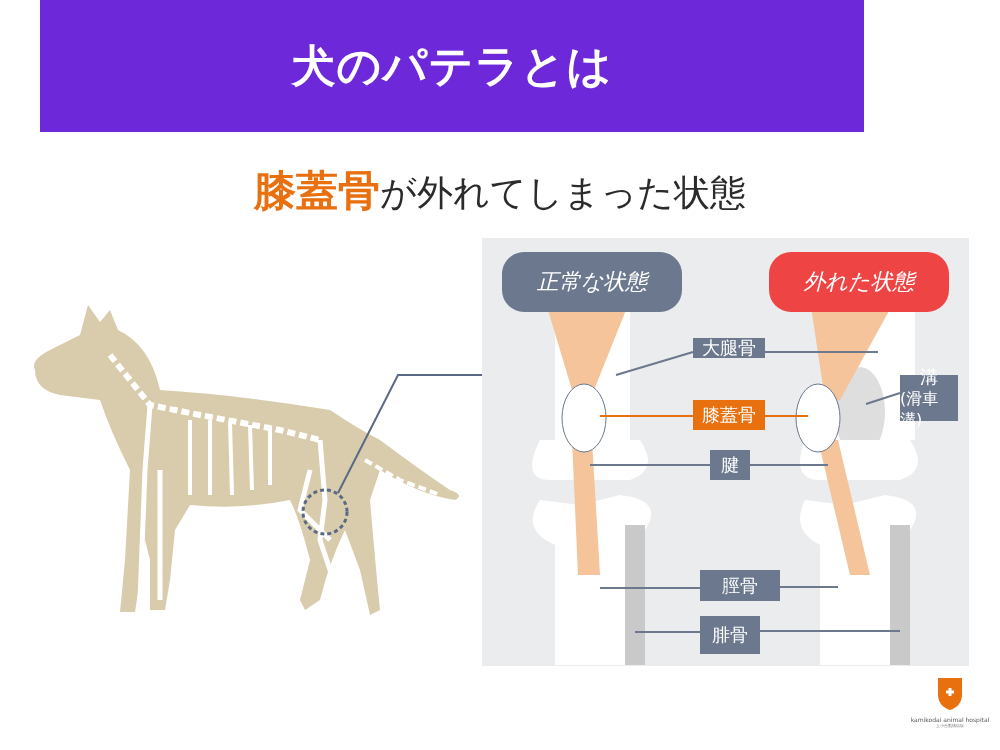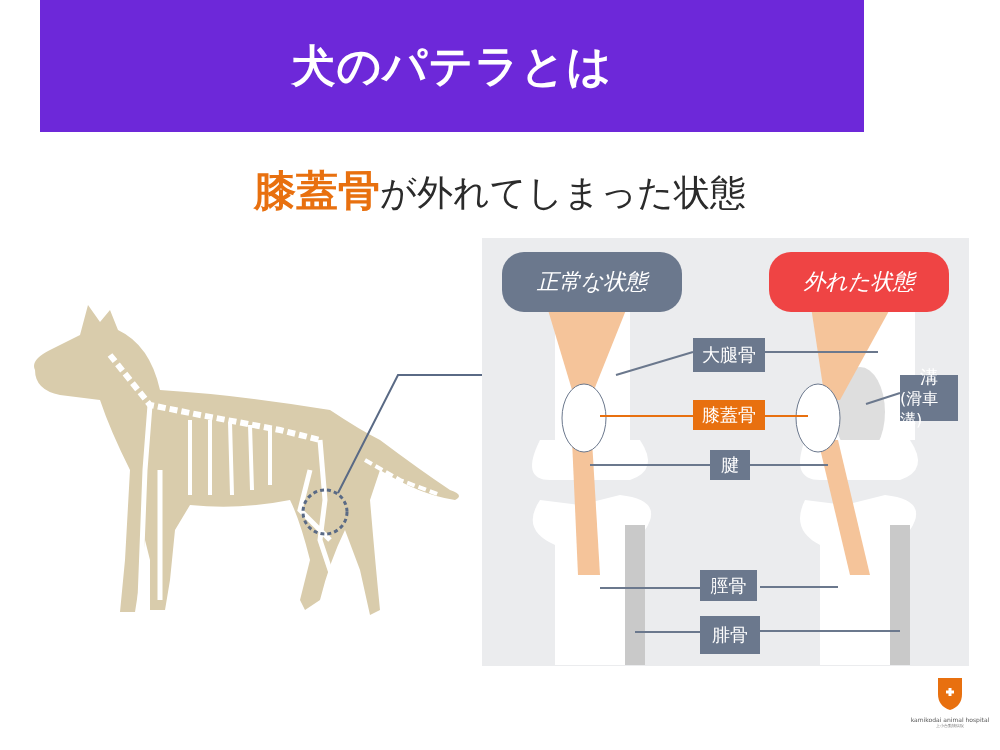--- a/index.html
+++ b/index.html
@@ -88,24 +88,24 @@
   </g>
   <g stroke="#e8700f" stroke-width="2">
     <line x1="600" y1="416" x2="693" y2="416"></line>
       <line x1="765" y1="416" x2="808" y2="416"></line>
   </g>
 </svg>
 
 <div class="pill normal">正常な状態</div>
 <div class="pill out">外れた状態</div>
 
-<div class="lbl" style="left:693px;top:338px;width:72px;height:34px;">大腿骨</div>
+<div class="lbl" style="left:693px;top:338px;width:72px;height:20px;">大腿骨</div>
 <div class="lbl orange" style="left:693px;top:400px;width:72px;height:30px;">膝蓋骨</div>
 <div class="lbl" style="left:710px;top:450px;width:40px;height:30px;">腱</div>
-<div class="lbl" style="left:700px;top:570px;width:57px;height:31px;">脛骨</div>
+<div class="lbl" style="left:700px;top:570px;width:80px;height:31px;">脛骨</div>
 <div class="lbl" style="left:700px;top:616px;width:60px;height:38px;">腓骨</div>
 <div class="lbl" style="left:900px;top:375px;width:58px;height:46px;flex-direction:column;">
   <span>溝</span>
   <span class="sm">(滑車溝)</span>
 </div>
 
 <div class="logo">
   <svg width="40" height="40" style="position:relative;">
     <path d="M8,6 L32,6 L32,22 Q32,34 20,38 Q8,34 8,22 Z" fill="#e8700f"></path>
     <path d="M16,20 L24,20 M20,16 L20,24" stroke="#fff" stroke-width="3"></path>

